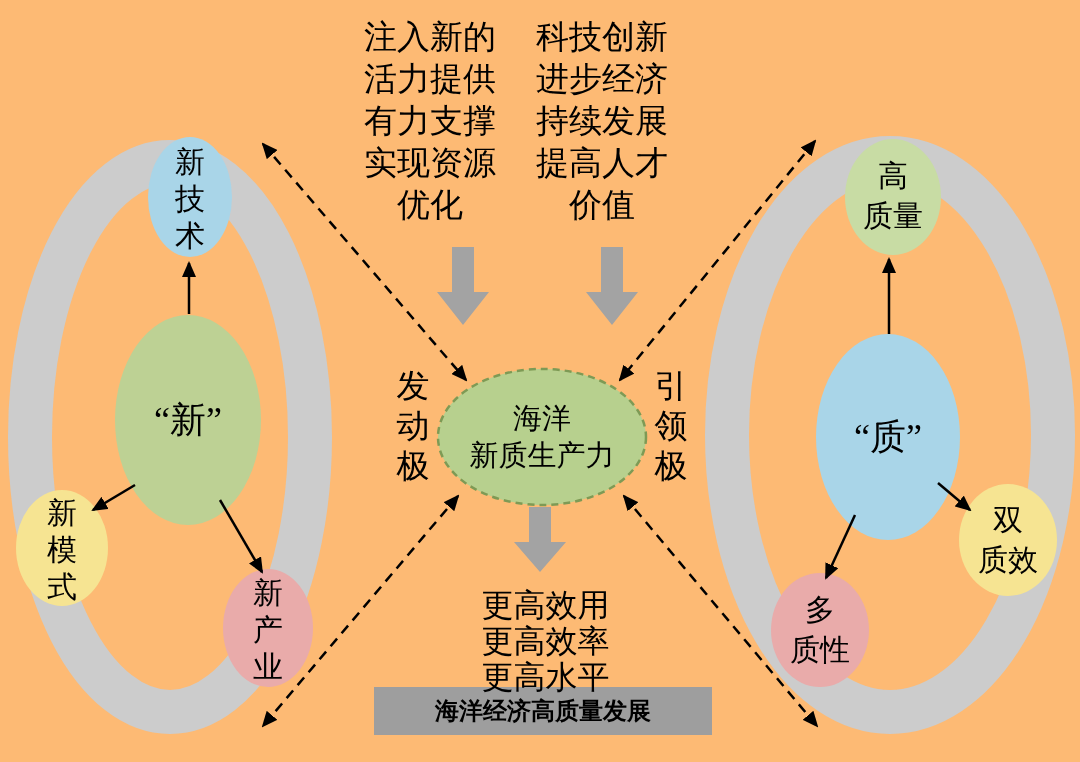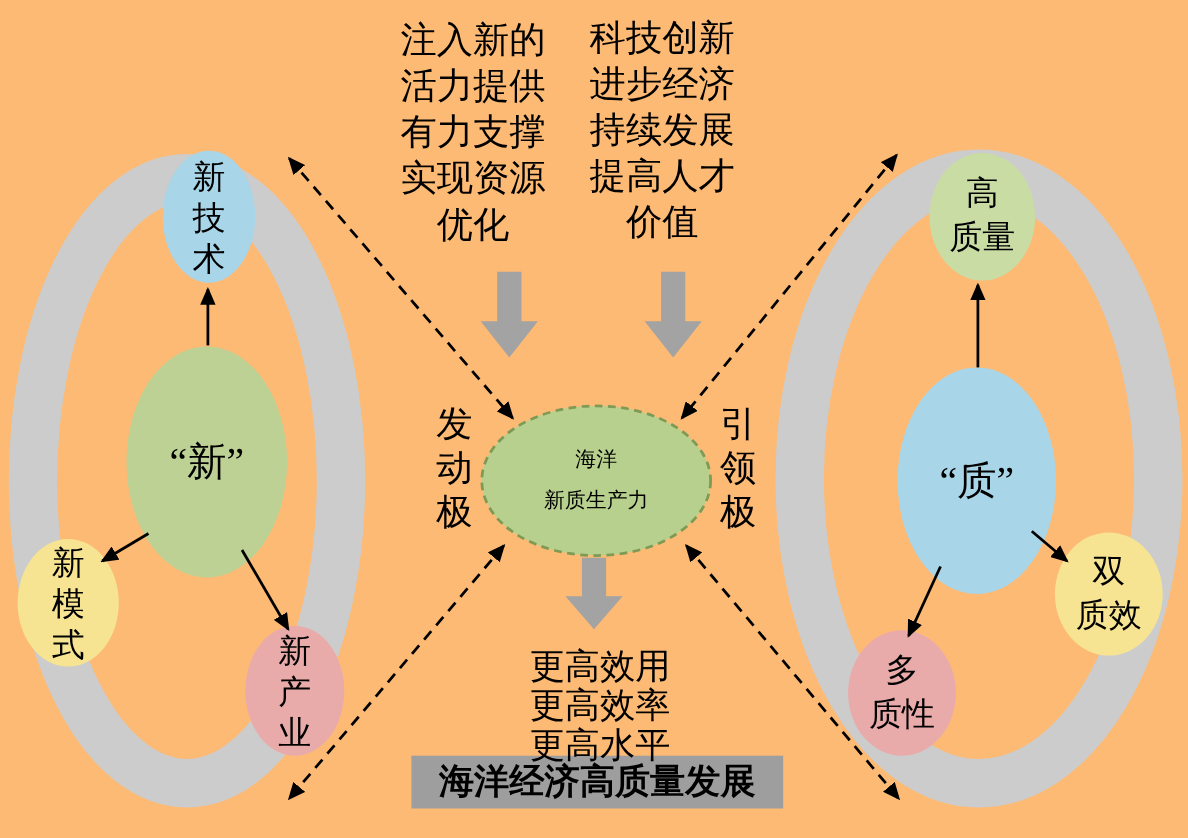--- a/index.html
+++ b/index.html
@@ -6,26 +6,26 @@
   .canvas{
     position:relative;width:1080px;height:762px;background:#fdba74;overflow:hidden;
     font-family:"Liberation Serif","DejaVu Serif",serif;color:#000;
   }
   .layer{position:absolute;left:0;top:0;}
   .txt{position:absolute;white-space:pre-line;text-align:center;line-height:1.28;}
   .block{font-size:33px;line-height:42px;}
   .pole{font-size:33px;line-height:40px;}
   .node{font-size:30px;line-height:37px;}
   .node2{font-size:30px;line-height:40px;}
-  .core{font-size:19px;line-height:37px;}
+  .core{font-size:29px;line-height:37px;}
   .quote{font-size:36px;line-height:42px;}
   .outcomes{font-size:32px;line-height:36px;}
   .boxlabel{
     position:absolute;display:flex;align-items:center;justify-content:center;
-    font-size:32px;font-weight:bold;
+    font-size:24px;font-weight:bold;
   }
 </style>
 </head>
 <body>
 
 <div class="canvas">
 
   <svg class="layer" width="1080" height="762" viewBox="0 0 1080 762">
     <defs>
       <marker id="ah" markerUnits="userSpaceOnUse" markerWidth="16" markerHeight="14" refX="14" refY="7" orient="auto-start-reverse">
@@ -66,21 +66,21 @@
     <path d="M529,507 H551 V542 H566 L540,572 L514,542 H529 Z" fill="#a3a3a3"></path>
 
     <rect x="374" y="687" width="338" height="48" fill="#9e9e9e"></rect>
   </svg>
 
   <div class="txt block" style="left:335px;top:16px;width:190px;">注入新的
 活力提供
 有力支撑
 实现资源
 优化</div>
-  <div class="txt block" style="left:507px;top:16px;width:190px;font-family:Liberation Mono, monospace;">科技创新
+  <div class="txt block" style="left:507px;top:16px;width:190px;">科技创新
 进步经济
 持续发展
 提高人才
 价值</div>
 
   <div class="txt pole" style="left:392px;top:366px;width:42px;">发
 动
 极</div>
   <div class="txt pole" style="left:650px;top:366px;width:42px;">引
 领

